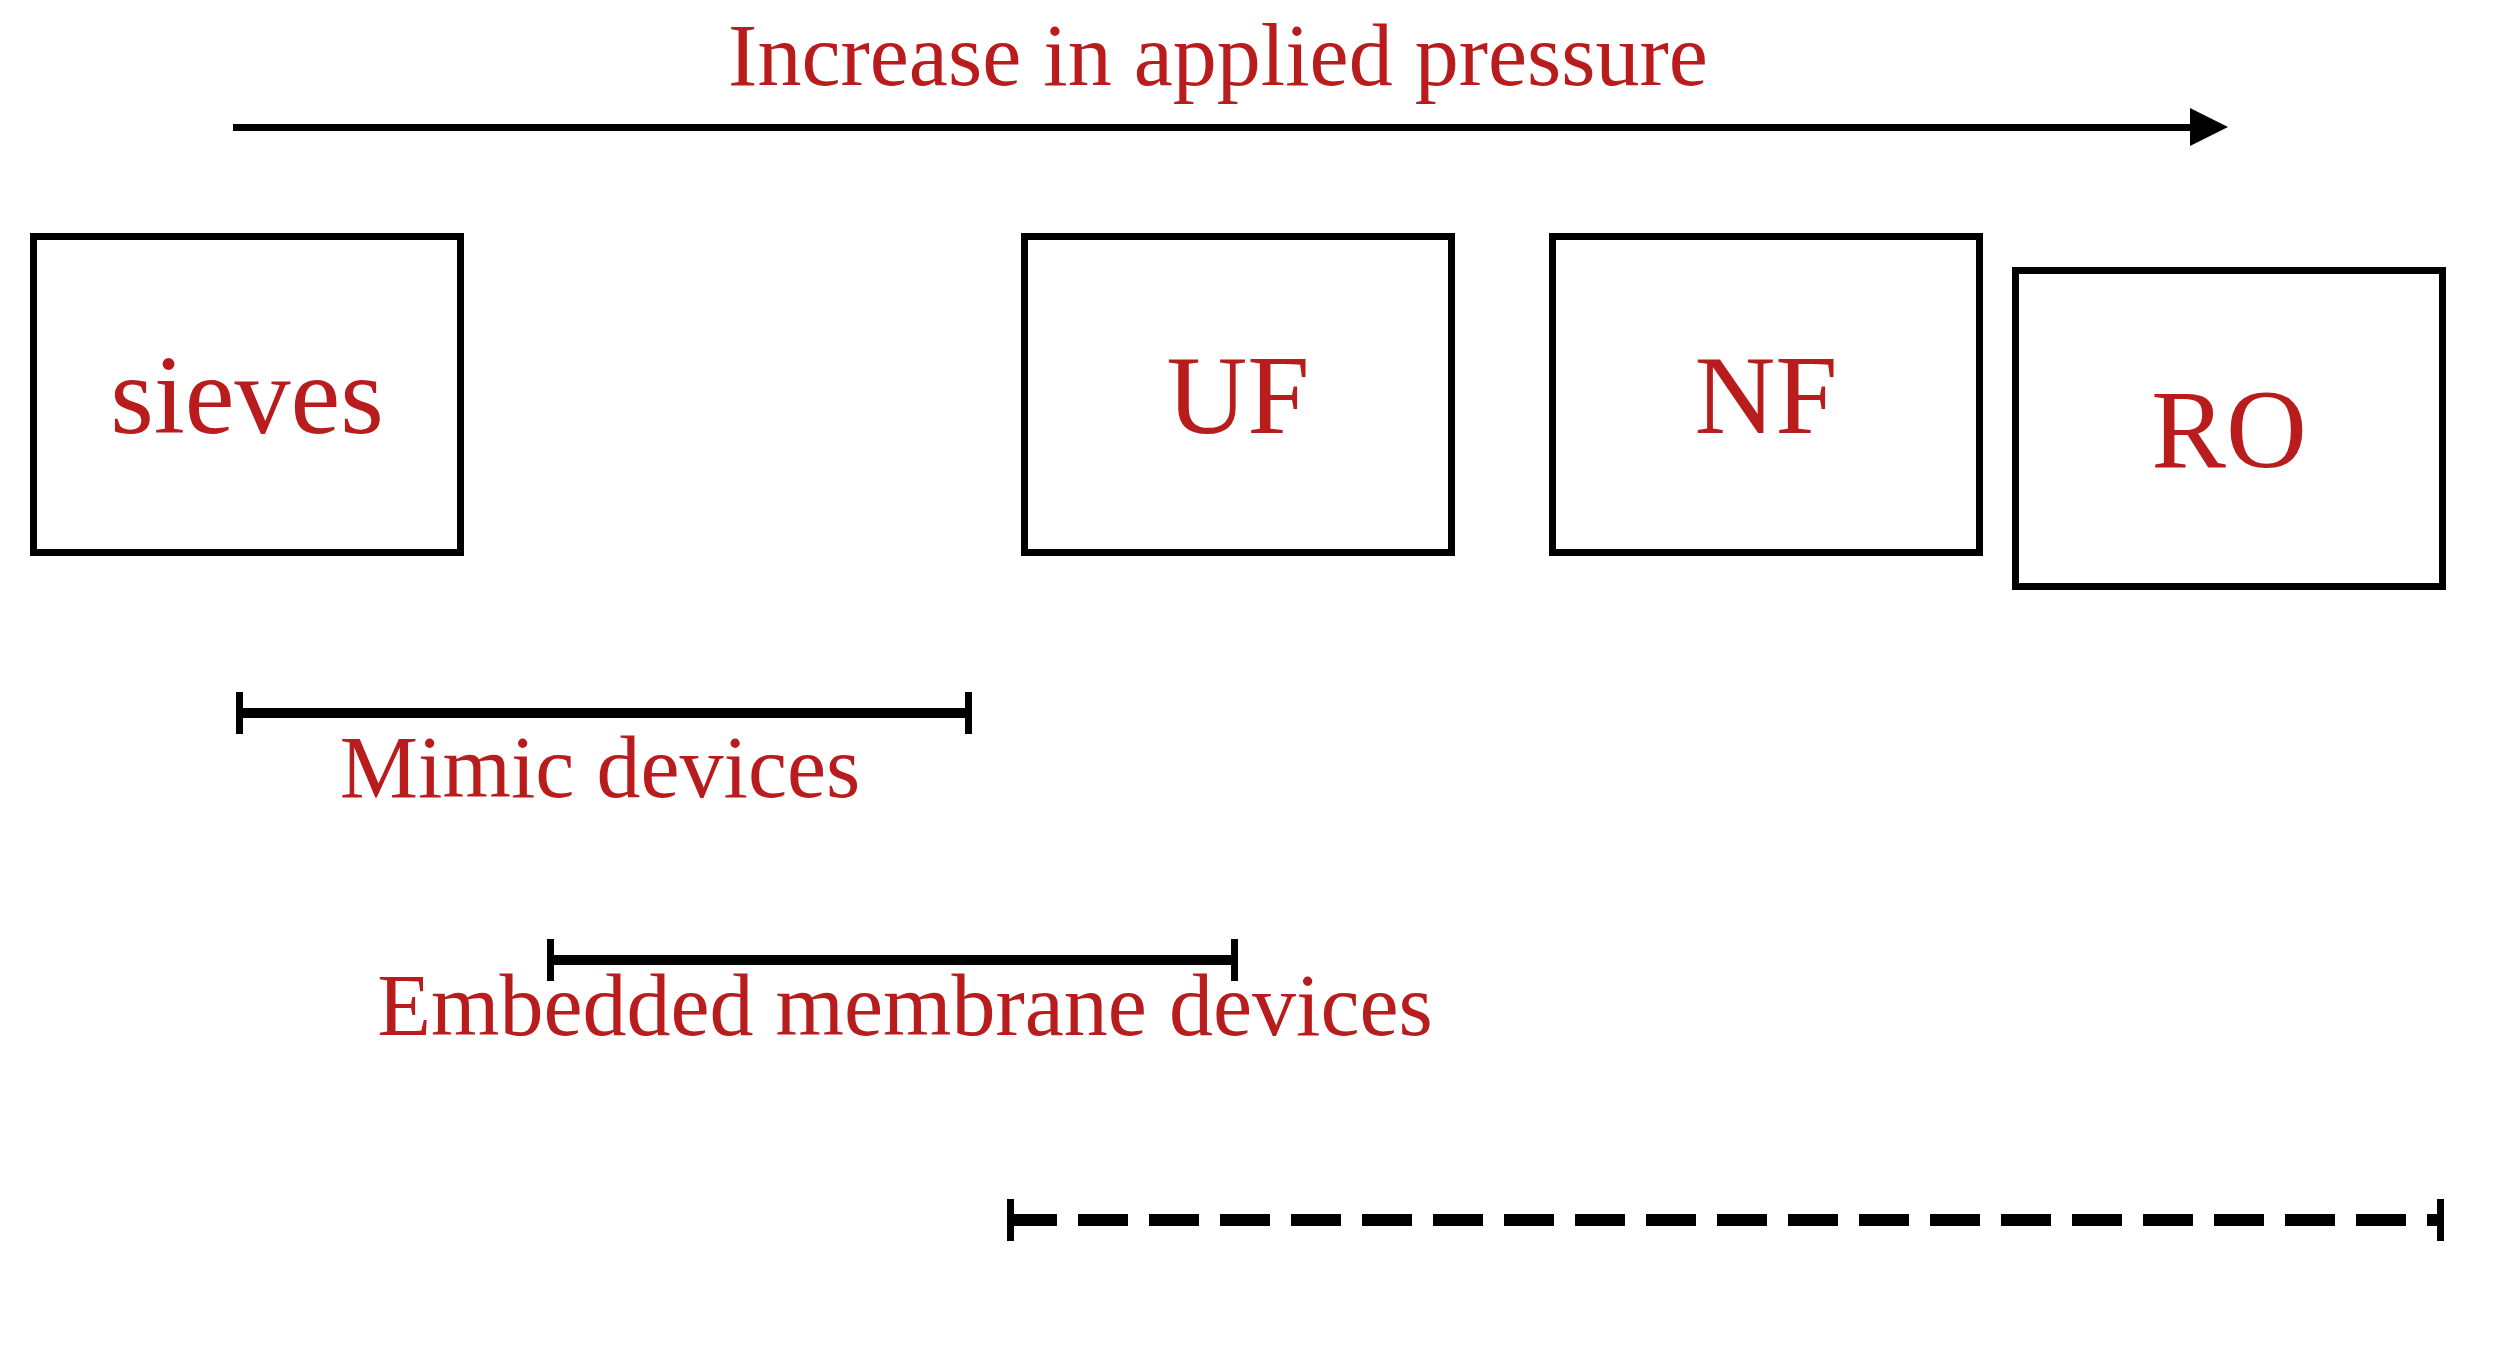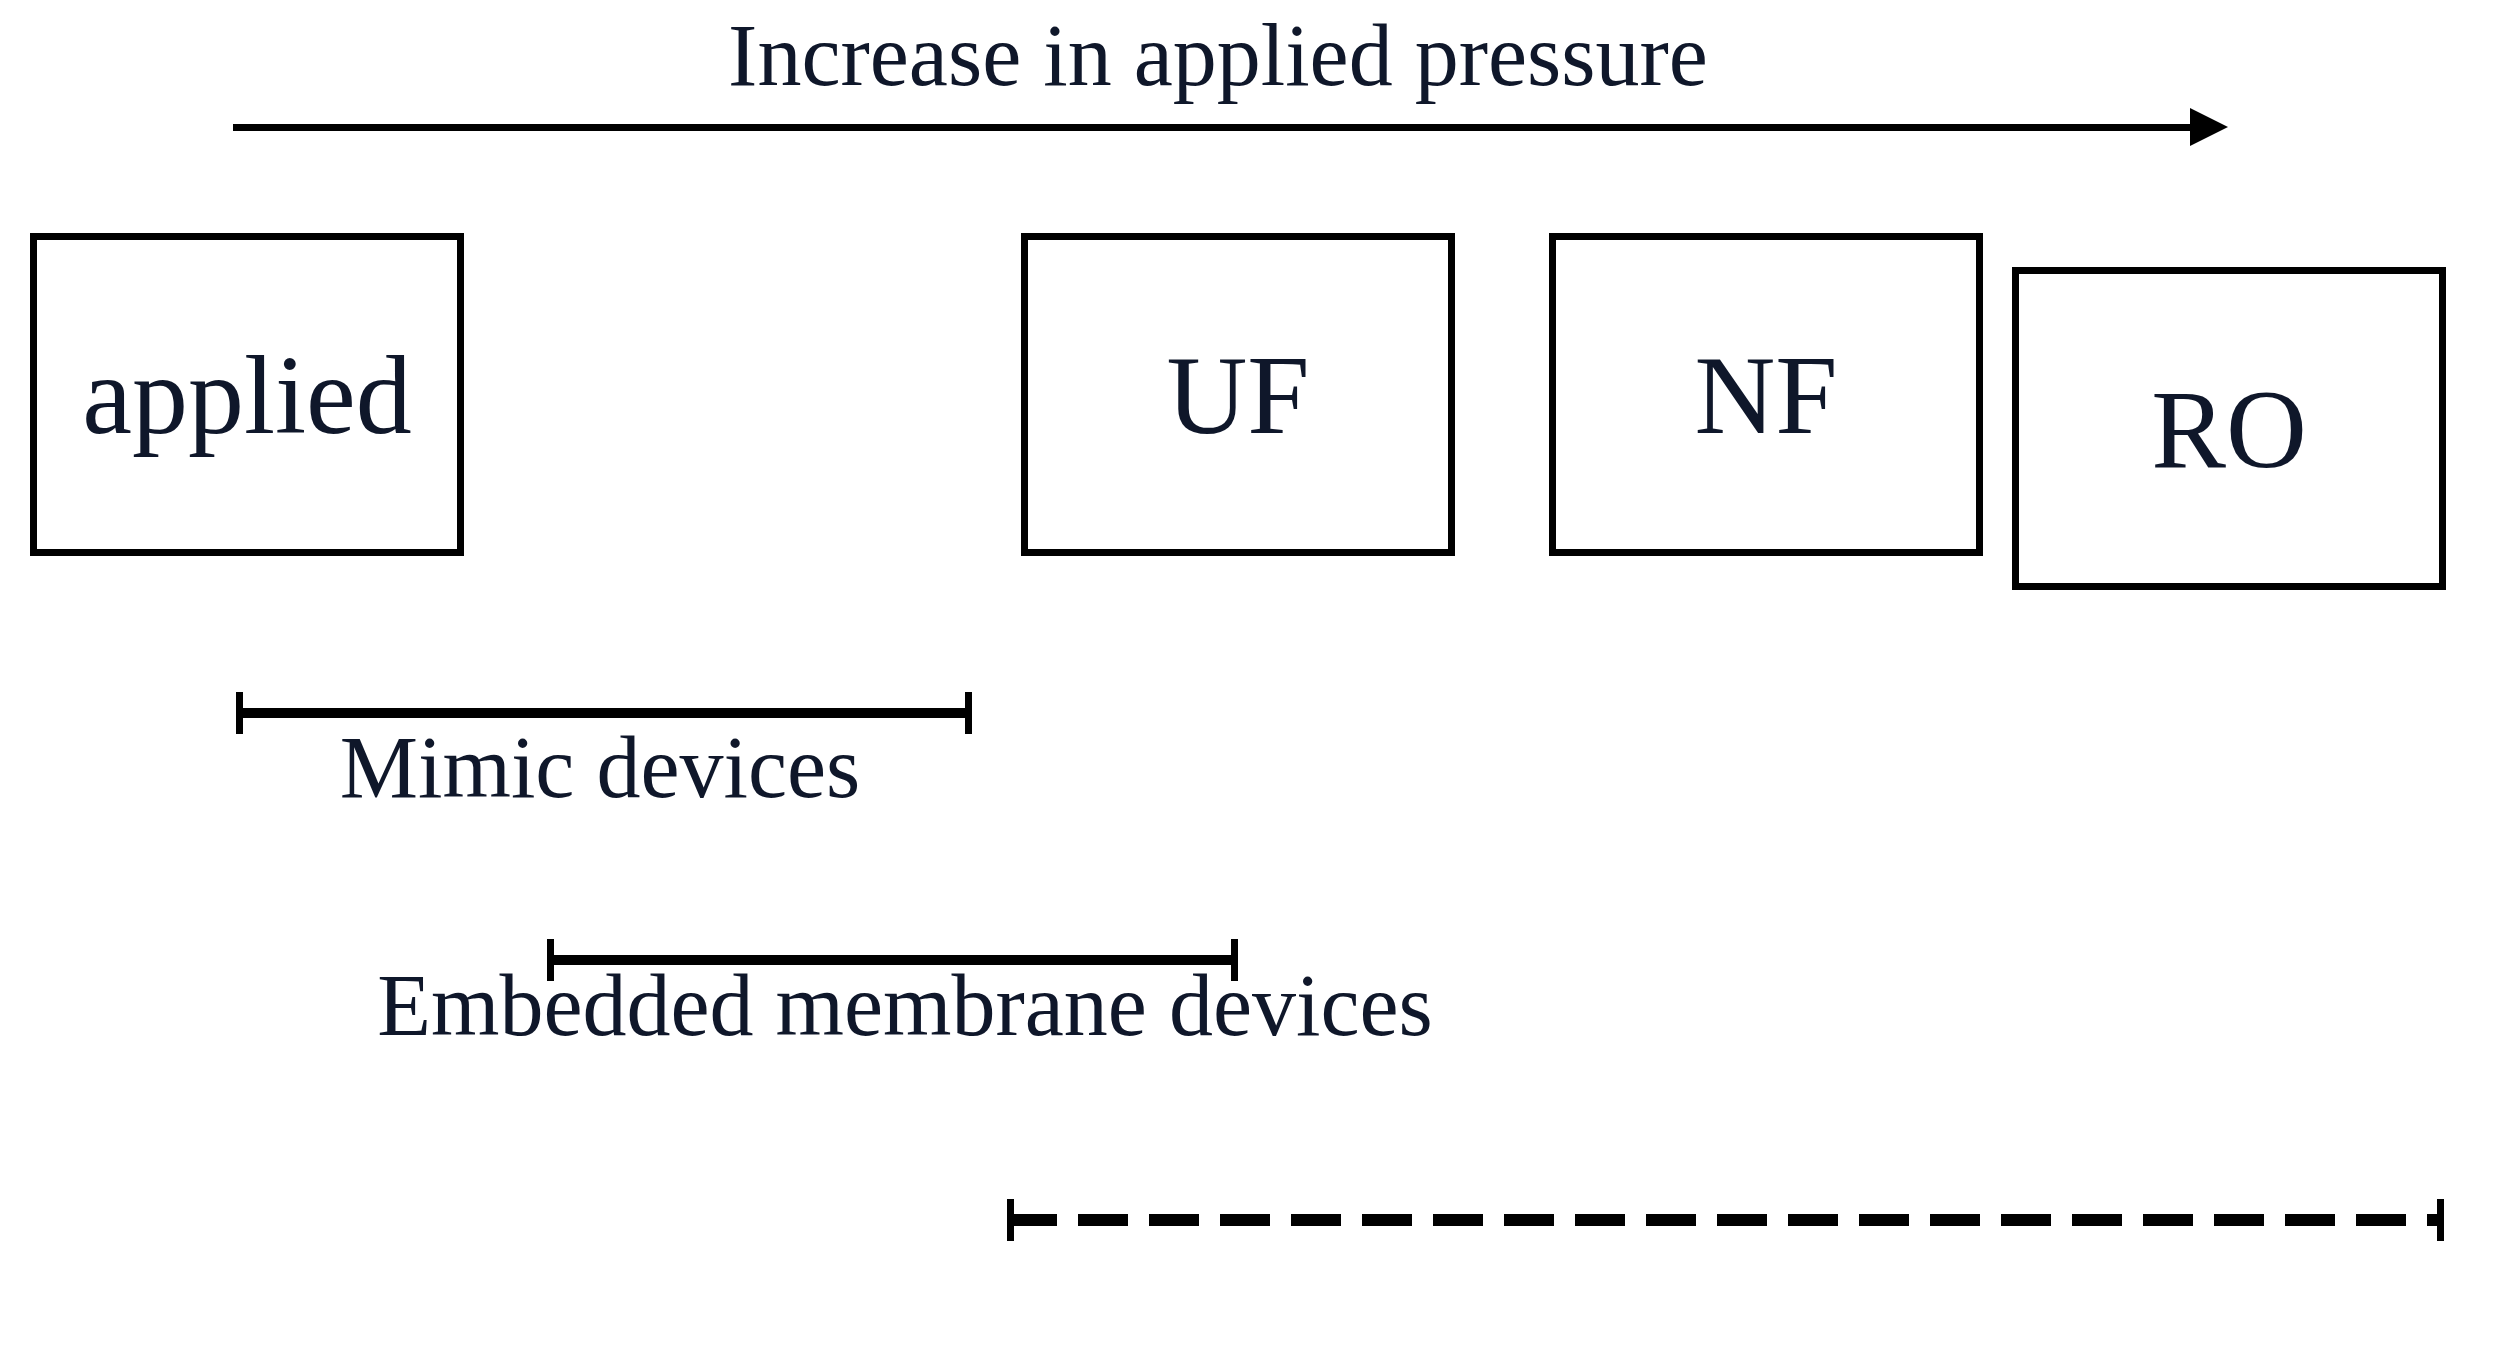--- a/index.html
+++ b/index.html
@@ -5,21 +5,21 @@
   html, body {
     margin: 0;
     padding: 0;
     background: #ffffff;
   }
   .canvas {
     position: relative;
     width: 2495px;
     height: 1368px;
     background: #ffffff;
-    color: #0f172a;
+    color: #b91c1c;
     font-family: "Liberation Serif", serif;
     overflow: hidden;
   }
 
   
   .title {
     position: absolute;
     left: 1218px;
     top: 12px;
     transform: translateX(-50%);
@@ -121,21 +121,21 @@
 <body>
 
 <div class="canvas">
 
   <div class="title">Increase in applied pressure</div>
 
   <div class="arrow-line"></div>
   <div class="arrow-head"></div>
 
   <div class="box box-1">
-    <span>applied</span>
+    <span>sieves</span>
   </div>
   <div class="box box-3">
     <span>UF</span>
   </div>
   <div class="box box-4">
     <span>NF</span>
   </div>
   <div class="box box-5">
     <span>RO</span>
   </div>

